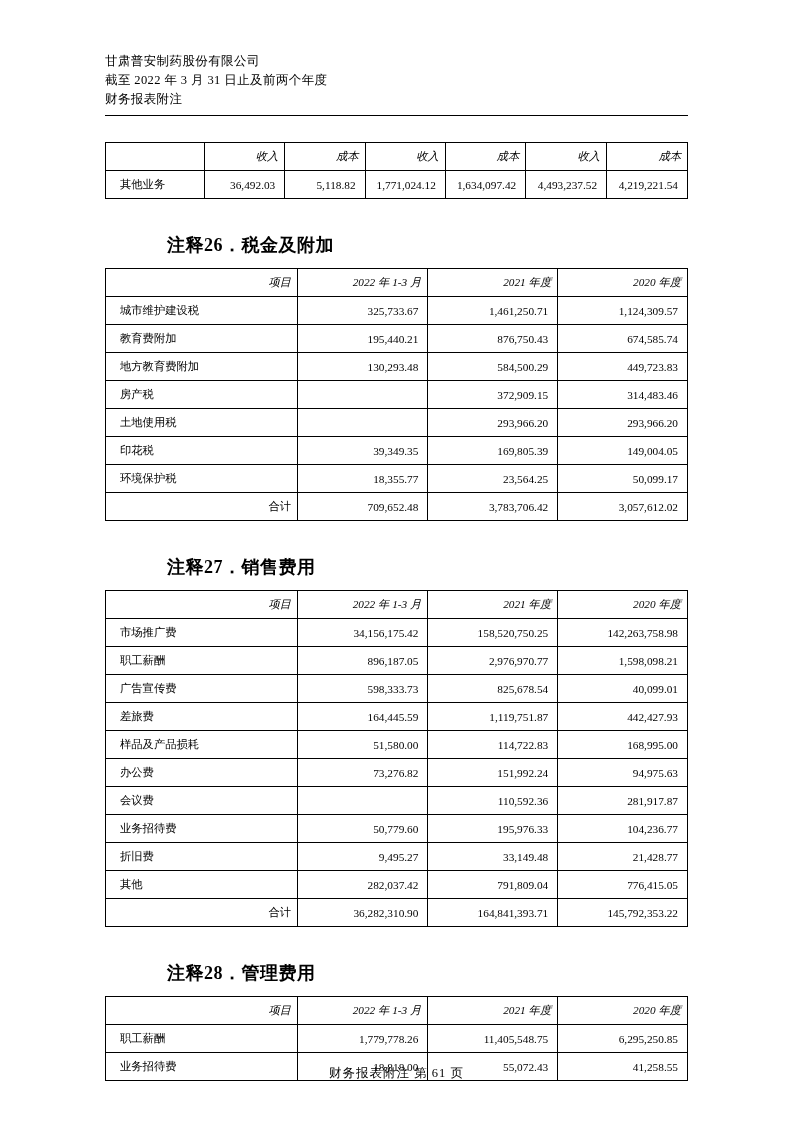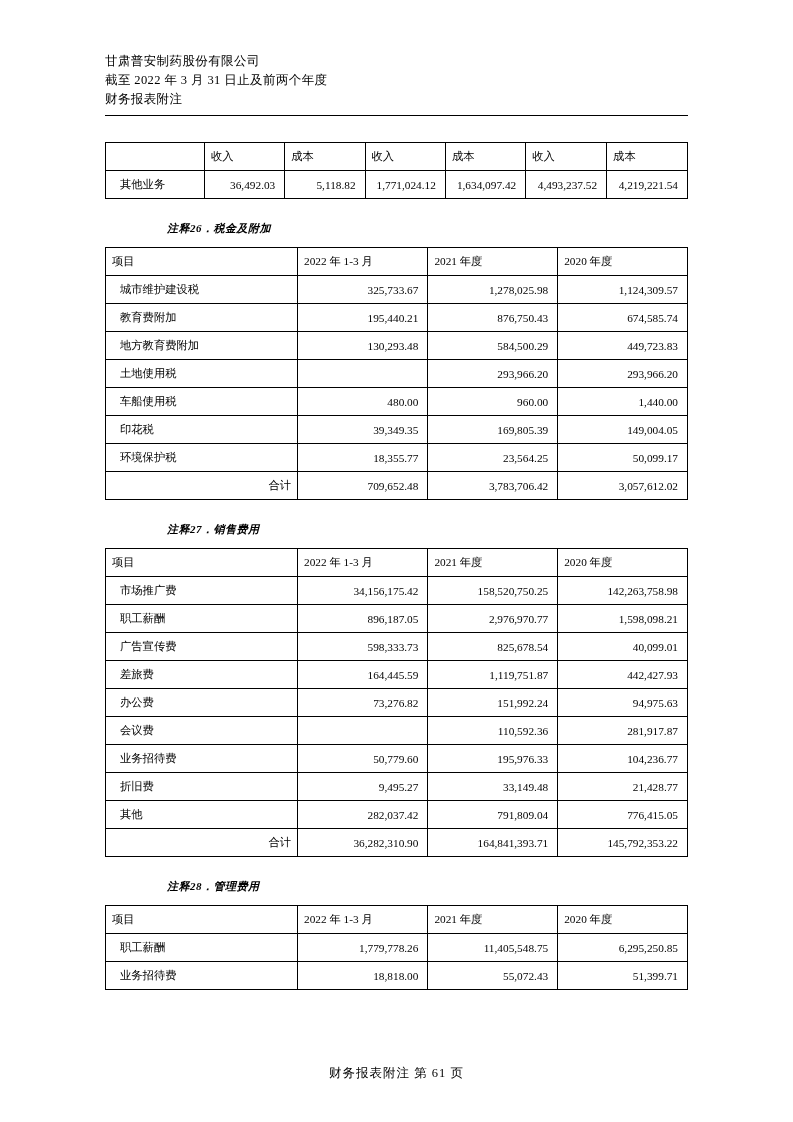--- a/index.html
+++ b/index.html
@@ -30,41 +30,40 @@
   .doc-header div {
     white-space: nowrap;
   }
   .header-rule {
     border-bottom: 1.2px solid #000;
     margin-top: 6px;
     margin-bottom: 26px;
   }
   
   .section-title {
-    font-size: 11px;
+    font-size: 18px;
     font-weight: bold;
-    margin: 22px 0 11px 62px;
+    margin: 34px 0 11px 62px;
     letter-spacing: 0.5px;
-    font-style: italic;
   }
   
   table {
     border-collapse: collapse;
     width: 100%;
     font-size: 11.3px;
     table-layout: fixed;
   }
   table td, table th {
     border: 0.8px solid #000;
     padding: 5px 6px;
     font-weight: normal;
     vertical-align: middle;
     height: 17px;
   }
-  .c { text-align: left; }
+  .c { text-align: right; font-style: italic; }
   .r { text-align: right; padding-right: 9px; }
   .l { text-align: left; padding-left: 14px; }
 
   
   .tbl-cont {
     border-top: 1.4px solid #000;
     border-bottom: 1.4px solid #000;
   }
   .tbl-cont td:first-child { border-left: 1.4px solid #000; }
   .tbl-cont td:last-child { border-right: 1.4px solid #000; }
@@ -146,46 +145,46 @@
     <tbody>
         <tr>
       <td class="c">项目</td>
       <td class="c">2022 年 1-3 月</td>
       <td class="c">2021 年度</td>
       <td class="c">2020 年度</td>
     </tr>
     <tr>
       <td class="l">城市维护建设税</td>
       <td class="r">325,733.67</td>
-      <td class="r">1,278,025.98</td>
+      <td class="r">1,461,250.71</td>
       <td class="r">1,124,309.57</td>
     </tr>
     <tr>
       <td class="l">教育费附加</td>
       <td class="r">195,440.21</td>
       <td class="r">876,750.43</td>
       <td class="r">674,585.74</td>
     </tr>
     <tr>
       <td class="l">地方教育费附加</td>
       <td class="r">130,293.48</td>
       <td class="r">584,500.29</td>
       <td class="r">449,723.83</td>
     </tr>
     <tr>
+      <td class="l">房产税</td>
+      <td class="r"></td>
+      <td class="r">372,909.15</td>
+      <td class="r">314,483.46</td>
+    </tr>
+    <tr>
       <td class="l">土地使用税</td>
       <td class="r"></td>
       <td class="r">293,966.20</td>
       <td class="r">293,966.20</td>
-    </tr>
-    <tr>
-      <td class="l">车船使用税</td>
-      <td class="r">480.00</td>
-      <td class="r">960.00</td>
-      <td class="r">1,440.00</td>
     </tr>
     <tr>
       <td class="l">印花税</td>
       <td class="r">39,349.35</td>
       <td class="r">169,805.39</td>
       <td class="r">149,004.05</td>
     </tr>
     <tr>
       <td class="l">环境保护税</td>
       <td class="r">18,355.77</td>
@@ -234,20 +233,26 @@
       <td class="r">825,678.54</td>
       <td class="r">40,099.01</td>
     </tr>
     <tr>
       <td class="l">差旅费</td>
       <td class="r">164,445.59</td>
       <td class="r">1,119,751.87</td>
       <td class="r">442,427.93</td>
     </tr>
     <tr>
+      <td class="l">样品及产品损耗</td>
+      <td class="r">51,580.00</td>
+      <td class="r">114,722.83</td>
+      <td class="r">168,995.00</td>
+    </tr>
+    <tr>
       <td class="l">办公费</td>
       <td class="r">73,276.82</td>
       <td class="r">151,992.24</td>
       <td class="r">94,975.63</td>
     </tr>
     <tr>
       <td class="l">会议费</td>
       <td class="r"></td>
       <td class="r">110,592.36</td>
       <td class="r">281,917.87</td>
@@ -297,19 +302,19 @@
     <tr>
       <td class="l">职工薪酬</td>
       <td class="r">1,779,778.26</td>
       <td class="r">11,405,548.75</td>
       <td class="r">6,295,250.85</td>
     </tr>
     <tr>
       <td class="l">业务招待费</td>
       <td class="r">18,818.00</td>
       <td class="r">55,072.43</td>
-      <td class="r">51,399.71</td>
+      <td class="r">41,258.55</td>
     </tr>
   </tbody>
     </table>
 
   <div class="footer nowrap">财务报表附注  第 61 页</div>
 </div>
 
 </body></html>

